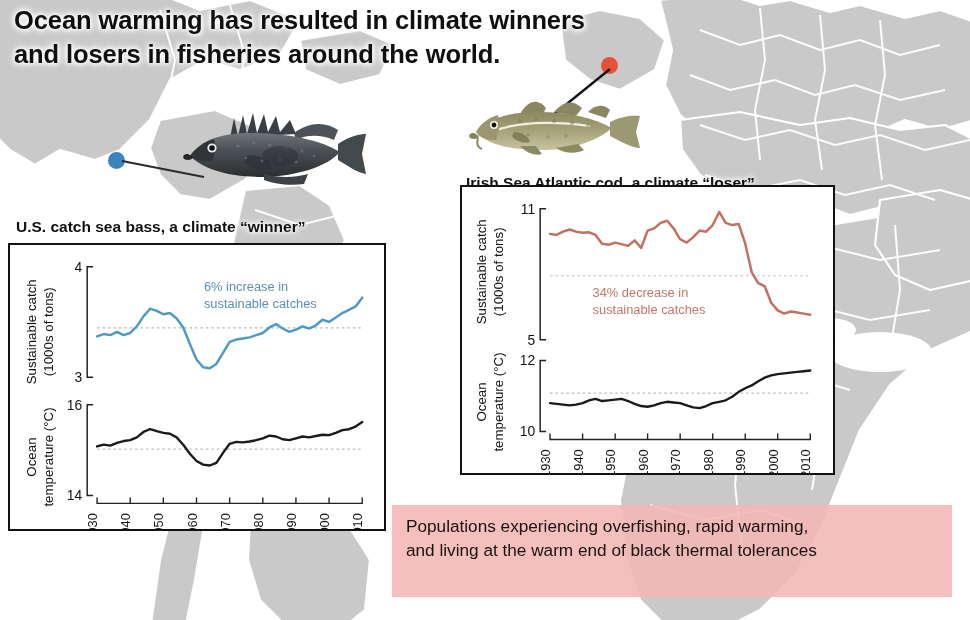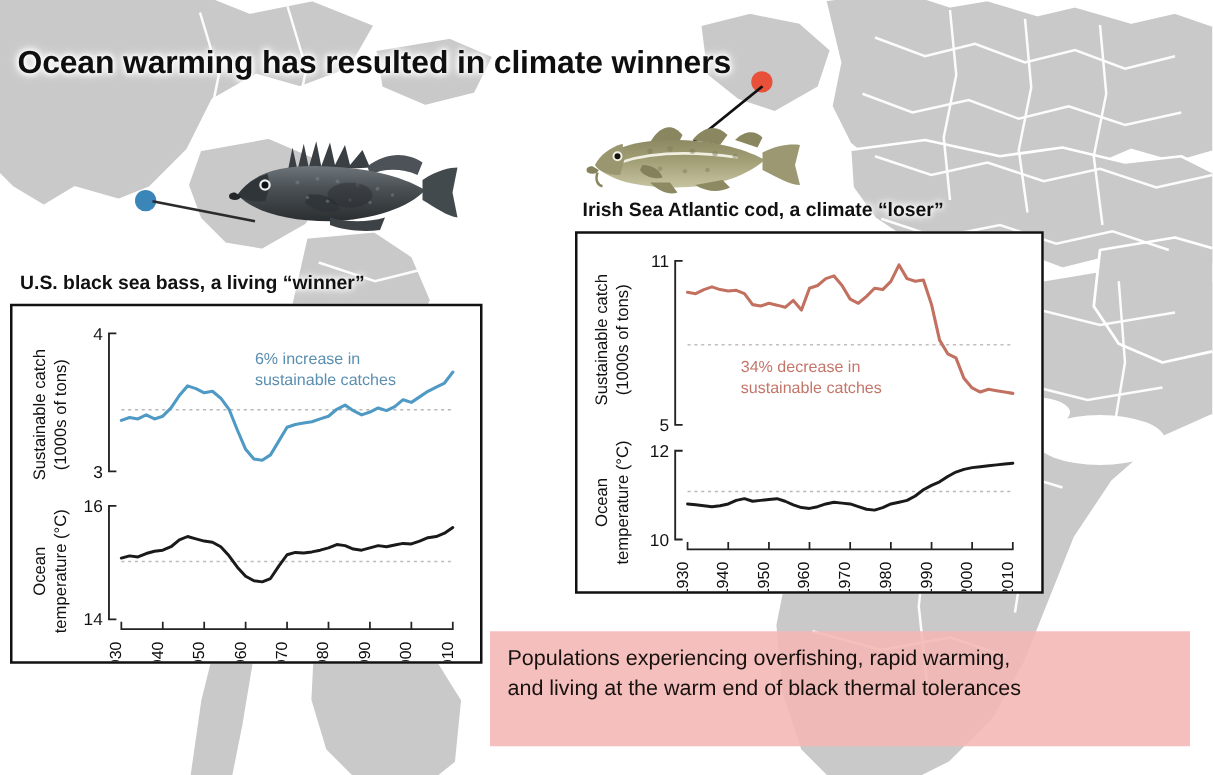--- a/index.html
+++ b/index.html
@@ -14,30 +14,30 @@
   #mapLayer{position:absolute;inset:0;width:970px;height:620px;}
   #mapLayer svg{display:block;width:970px;height:620px;}
 
   
   .title{
     position:absolute;left:14px;top:4px;width:640px;
     font-size:25.5px;font-weight:bold;color:#0f0f0f;
     line-height:1.33;letter-spacing:-0.1px;
     text-shadow:0 0 6px #fff,0 0 6px #fff,0 0 10px #fff,0 0 3px #fff;
   }
-  .title div{white-space:nowrap;margin-top:30px;}
+  .title div{white-space:nowrap;}
 
   
   .chart-caption{
     position:absolute;font-size:15.5px;font-weight:bold;color:#111;
     white-space:nowrap;
     text-shadow:0 0 5px #fff,0 0 5px #fff,0 0 9px #fff;
   }
   #capBass{left:16px;top:218px;}
-  #capCod{left:466px;top:160px;}
+  #capCod{left:466px;top:174px;}
 
   
   .panel{
     position:absolute;background:#ffffff;border:2.6px solid #111;
     box-sizing:border-box;
   }
   #panelBass{left:8px;top:243px;width:378px;height:288px;}
   #panelCod{left:460px;top:185px;width:375px;height:290px;}
   .panel svg{display:block;width:100%;height:100%;}
 
@@ -116,20 +116,21 @@
 
       <g fill="#ffffff">
         <ellipse cx="880" cy="352" rx="52" ry="20"></ellipse>
         <ellipse cx="830" cy="330" rx="26" ry="12"></ellipse>
       </g>
     </svg>
   </div>
 
   <div class="title">
     <div>Ocean warming has resulted in climate winners</div>
+    <div>and losers in fisheries around the world.</div>
   </div>
 
   <div class="dot" id="dotBass"></div>
   <div class="dot" id="dotCod"></div>
 
   <div class="leader" style="left:120px;top:155px;">
     <svg width="90" height="26">
         <line x1="2" y1="6" x2="84" y2="22" stroke="#2b2b2b" stroke-width="2.1"></line>
       </svg>
   </div>
@@ -223,21 +224,21 @@
         <circle cx="92" cy="33" r="2.2"></circle>
           <circle cx="110" cy="35" r="2.2"></circle>
         <circle cx="126" cy="37" r="2"></circle>
           <circle cx="66" cy="47" r="1.8"></circle>
         <circle cx="86" cy="49" r="1.8"></circle>
           <circle cx="104" cy="48" r="1.8"></circle>
       </g>
     </svg>
   </div>
 
-  <div class="chart-caption" id="capBass">U.S. black sea bass, a living “winner”</div>
+  <div class="chart-caption" id="capBass">U.S. catch sea bass, a climate “winner”</div>
   <div class="chart-caption" id="capCod">Irish Sea Atlantic cod, a climate “loser”</div>
 
   <div class="panel" id="panelBass">
     <svg viewBox="0 0 378 288" preserveAspectRatio="none">
 
       <g>
         <text x="26" y="88" transform="rotate(-90 26 88)" text-anchor="middle" font-family="Liberation Sans, sans-serif" font-size="13.5" fill="#111">Sustainable catch</text>
         <text x="43" y="88" transform="rotate(-90 43 88)" text-anchor="middle" font-family="Liberation Sans, sans-serif" font-size="13.5" fill="#111">(1000s of tons)</text>
         <text x="73" y="27" text-anchor="end" font-family="Liberation Sans, sans-serif" font-size="14" fill="#111">4</text>
         <text x="73" y="139" text-anchor="end" font-family="Liberation Sans, sans-serif" font-size="14" fill="#111">3</text>

